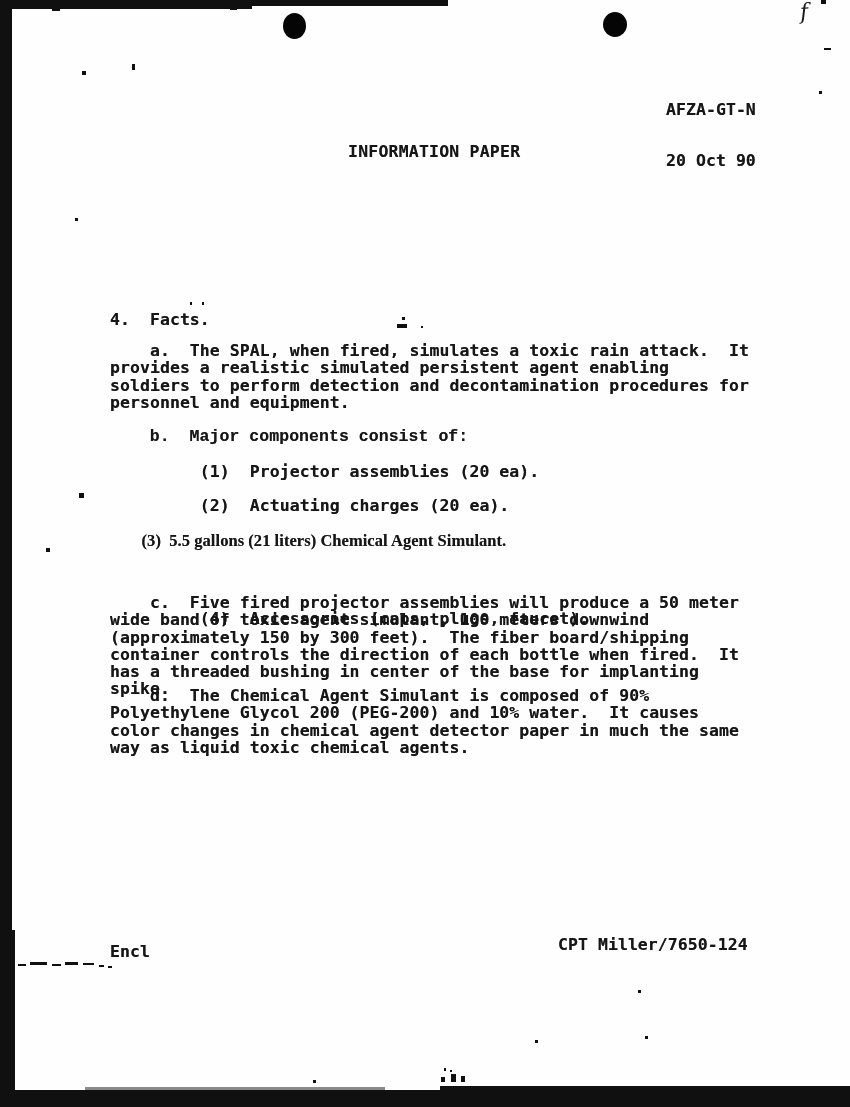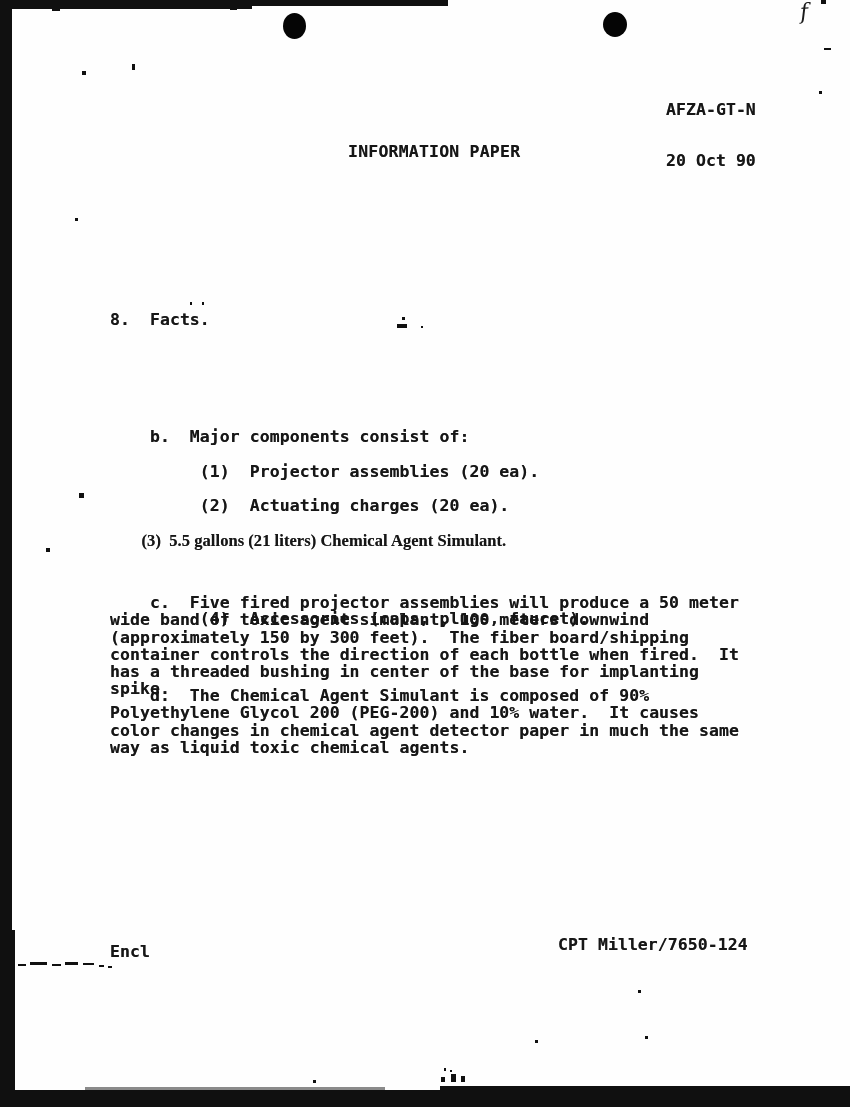--- a/index.html
+++ b/index.html
@@ -52,24 +52,28 @@
 
   <div class="tw" style="left:666px;top:66px;">
     <div>AFZA-GT-N</div>
     <div>20 Oct 90</div>
   </div>
 
   <div class="tw" style="left:348px;top:143px;letter-spacing:0.2px;">INFORMATION PAPER</div>
 
 
 
-  <div class="tw" style="left:110px;top:311px;">8.  Facts.</div>
+  <div class="tw" style="left:110px;top:311px;">4.  Facts.</div>
 
+  <div class="tw" style="left:110px;top:342px;">    a.  The SPAL, when fired, simulates a toxic rain attack.  It
+provides a realistic simulated persistent agent enabling
+soldiers to perform detection and decontamination procedures for
+personnel and equipment.</div>
 
-  <div class="tw" style="left:110px;top:428px;">    b.  Major components consist of:</div>
+  <div class="tw" style="left:110px;top:428px;font-family:Liberation Mono, monospace;">    b.  Major components consist of:</div>
 
   <div class="tw" style="left:110px;top:463px;">         (1)  Projector assemblies (20 ea).</div>
   <div class="tw" style="left:110px;top:497px;text-align:center;">         (2)  Actuating charges (20 ea).</div>
   <div class="tw" style="left:104px;top:532px;font-family:Liberation Serif, serif;">         (3)  5.5 gallons (21 liters) Chemical Agent Simulant.</div>
   <div class="tw" style="left:110px;top:566px;margin-top:44px;">         (4)  Accessories (caps, plugs, faucet).</div>
 
   <div class="tw" style="left:110px;top:594px;">    c.  Five fired projector assemblies will produce a 50 meter
 wide band of toxic agent simulant, 100 meters downwind
 (approximately 150 by 300 feet).  The fiber board/shipping
 container controls the direction of each bottle when fired.  It

